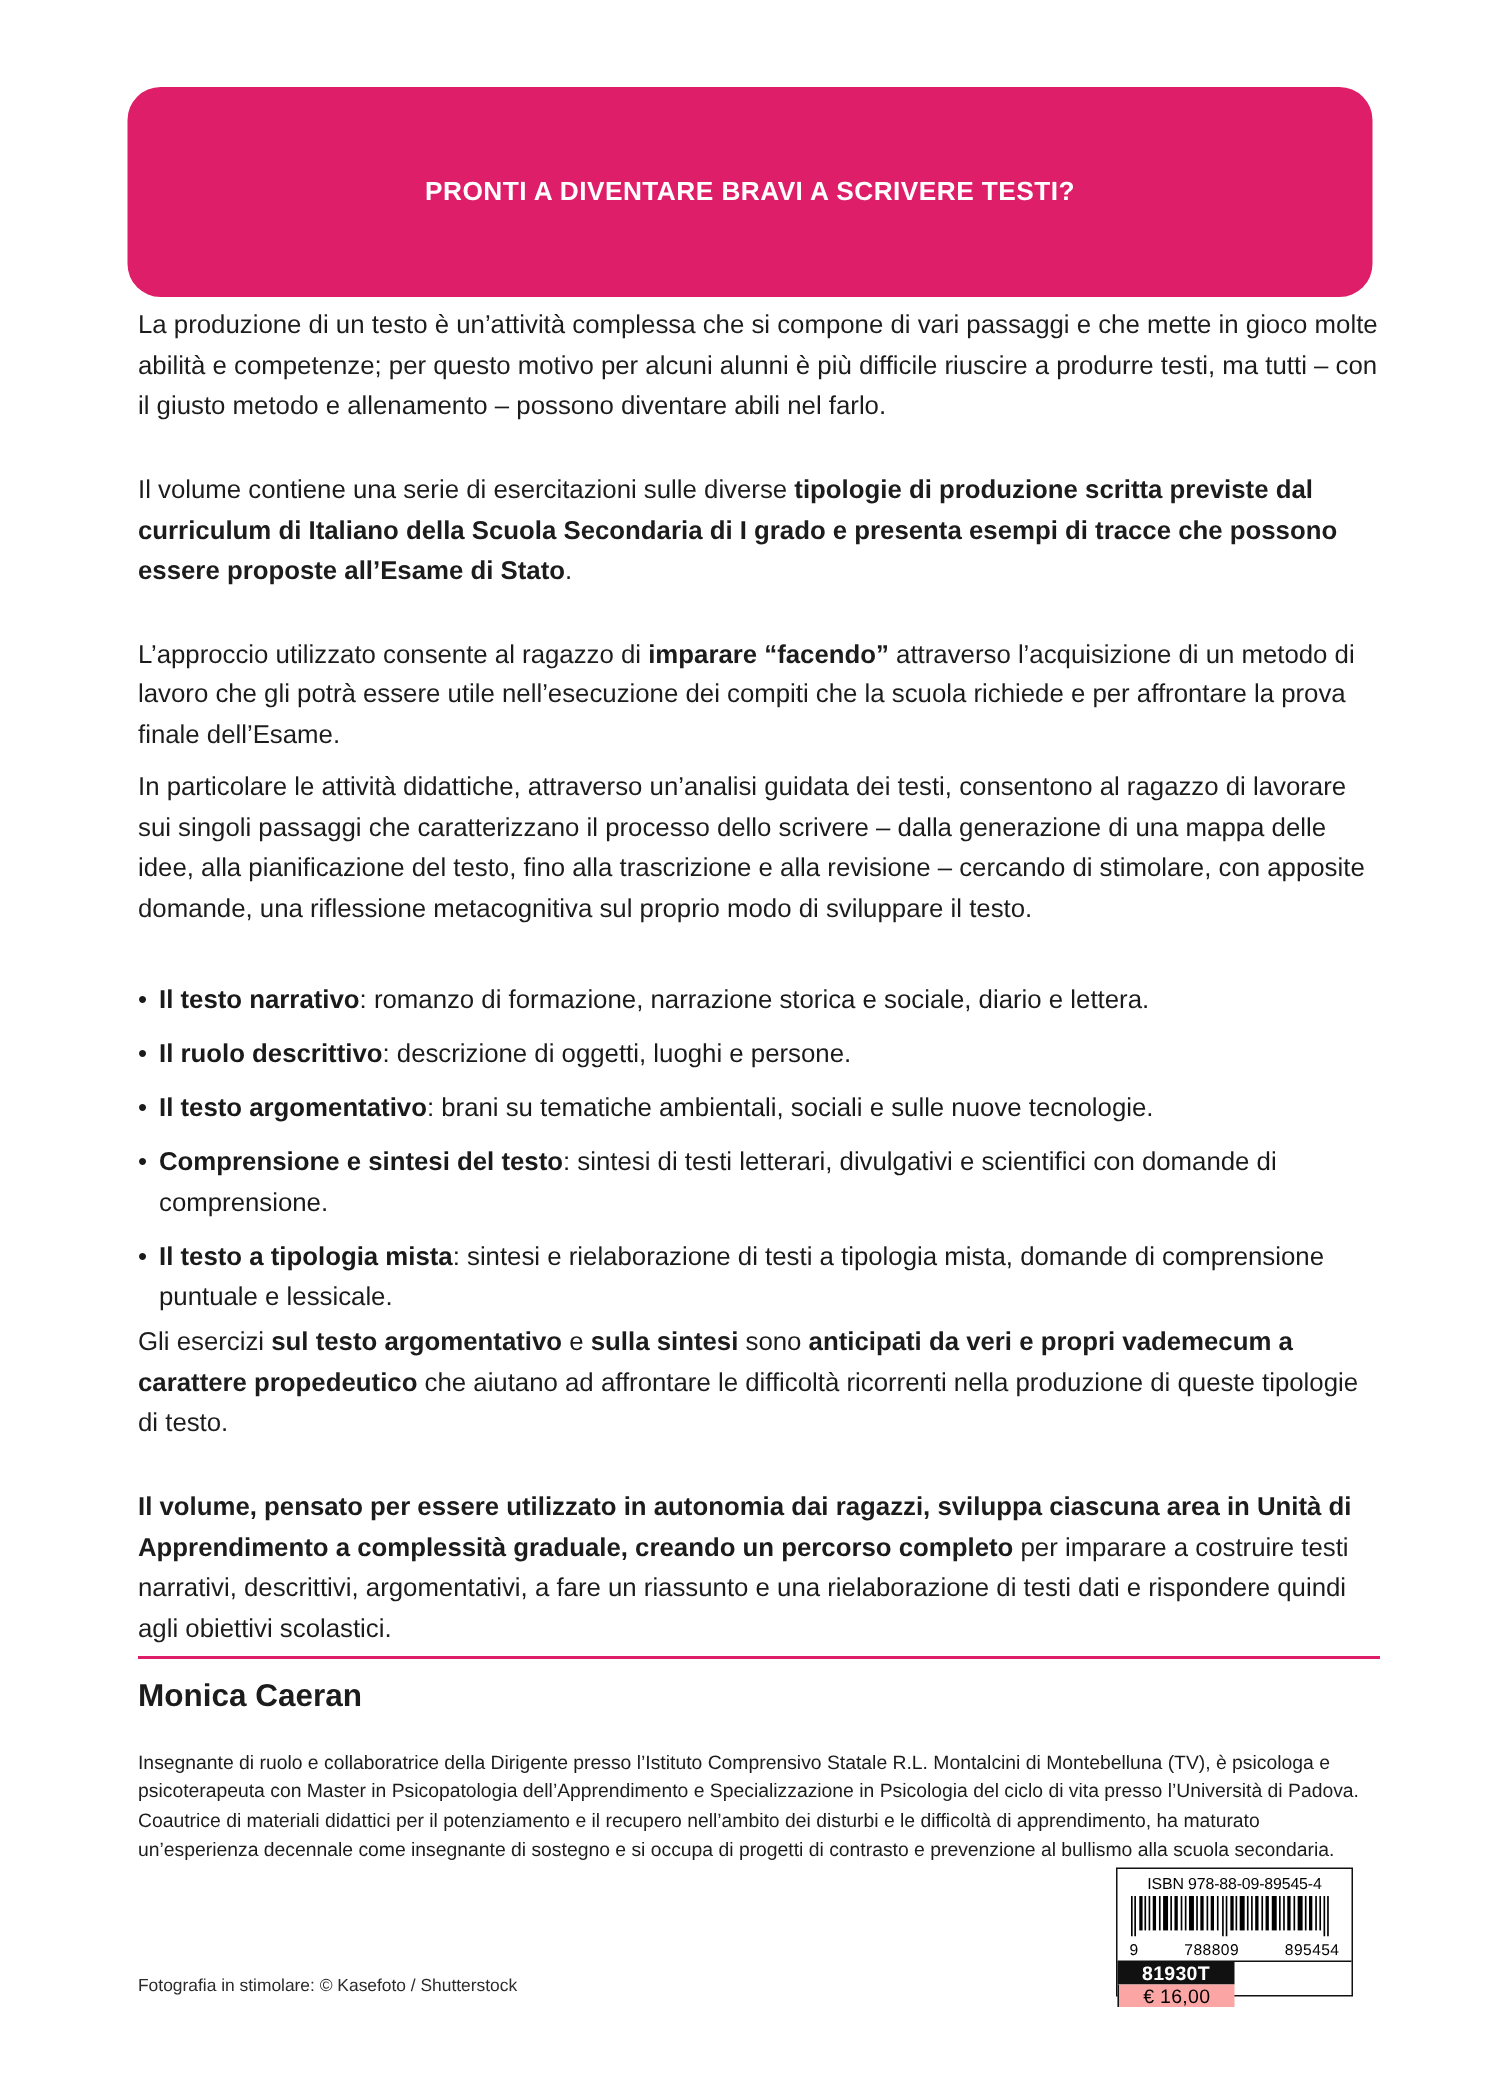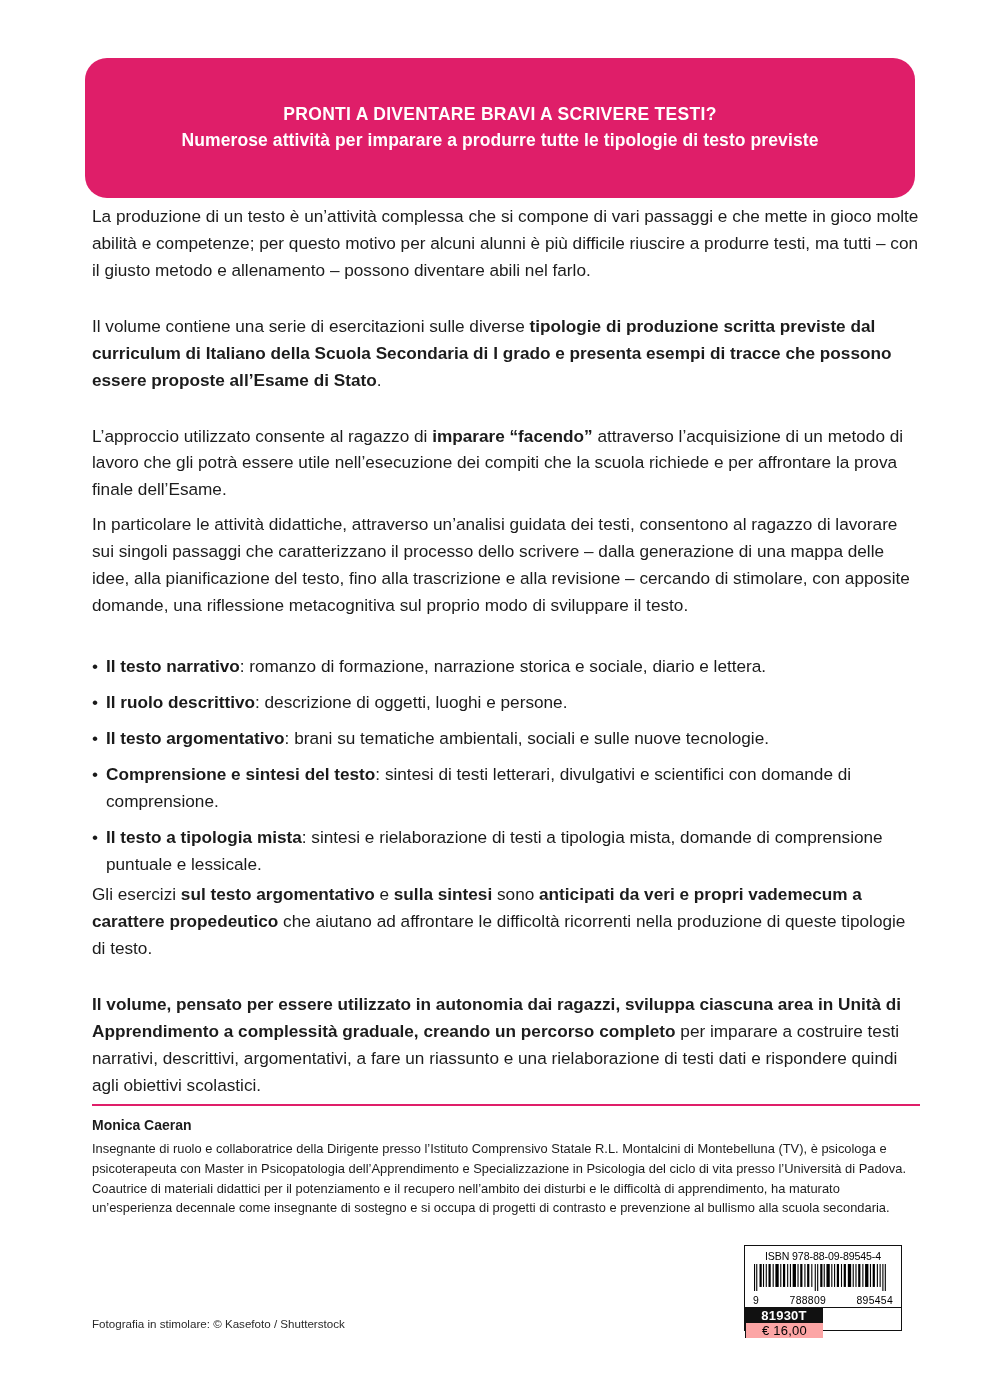--- a/index.html
+++ b/index.html
@@ -104,25 +104,25 @@
     background: #DF1E69;
   }
 
   .author-block {
     position: absolute;
     left: 92px;
     top: 1114px;
     width: 828px;
   }
   .author-name {
-    font-size: 14px;
+    font-size: 21px;
     font-weight: bold;
     color: #1c1c1c;
     line-height: 1.6;
-    margin-bottom: 3px;
+    margin-bottom: 17px;
   }
   .author-bio {
     font-size: 12.9px;
     line-height: 1.52;
     color: #1c1c1c;
     text-align: left;
   }
 
   
   .photo-credit {
@@ -203,21 +203,20 @@
     letter-spacing: 0.2px;
   }
 </style>
 </head>
 <body>
 
 <div class="page">
 
   <div class="banner">
     <div class="banner-line l1">PRONTI A DIVENTARE BRAVI A SCRIVERE TESTI?</div>
-    <div class="banner-line">Numerose attività per imparare a produrre tutte le tipologie di testo previste</div>
   </div>
 
   <div class="content">
 
     <p class="body">
       <span>La produzione di un testo è un’attività complessa che si compone di vari passaggi e che mette in gioco molte abilità e competenze; per questo motivo per alcuni alunni è più difficile riuscire a produrre testi, ma tutti – con il giusto metodo e allenamento – possono diventare abili nel farlo.</span>
     </p>
 
     <div class="gap-lg"></div>
 

